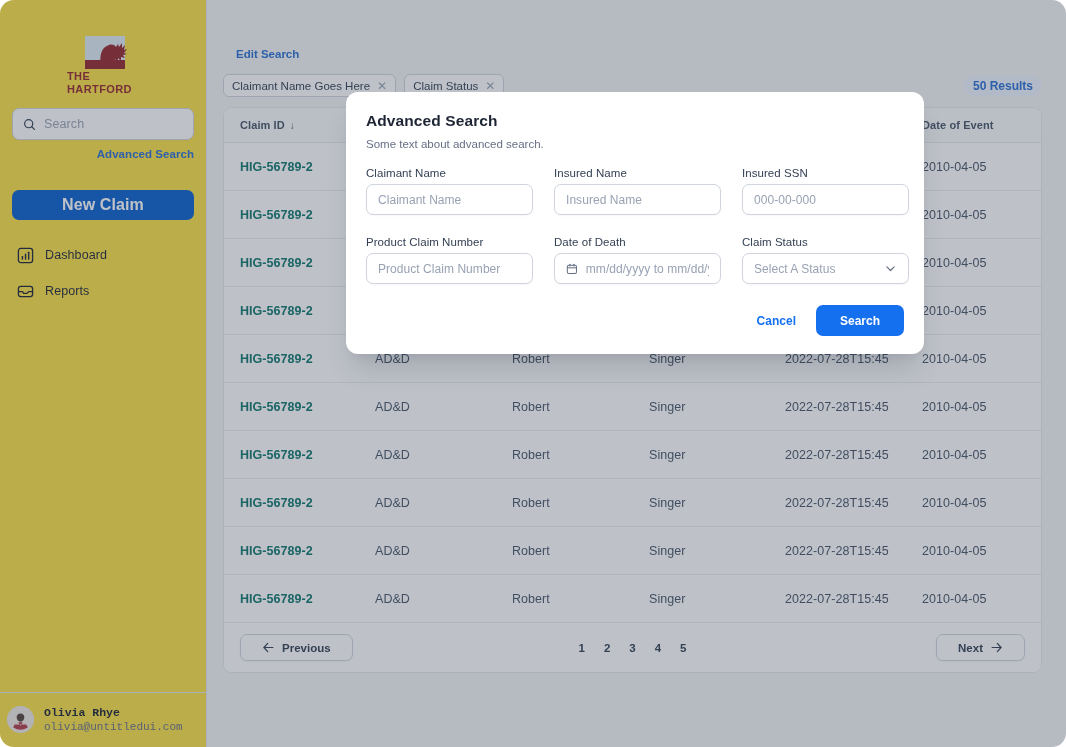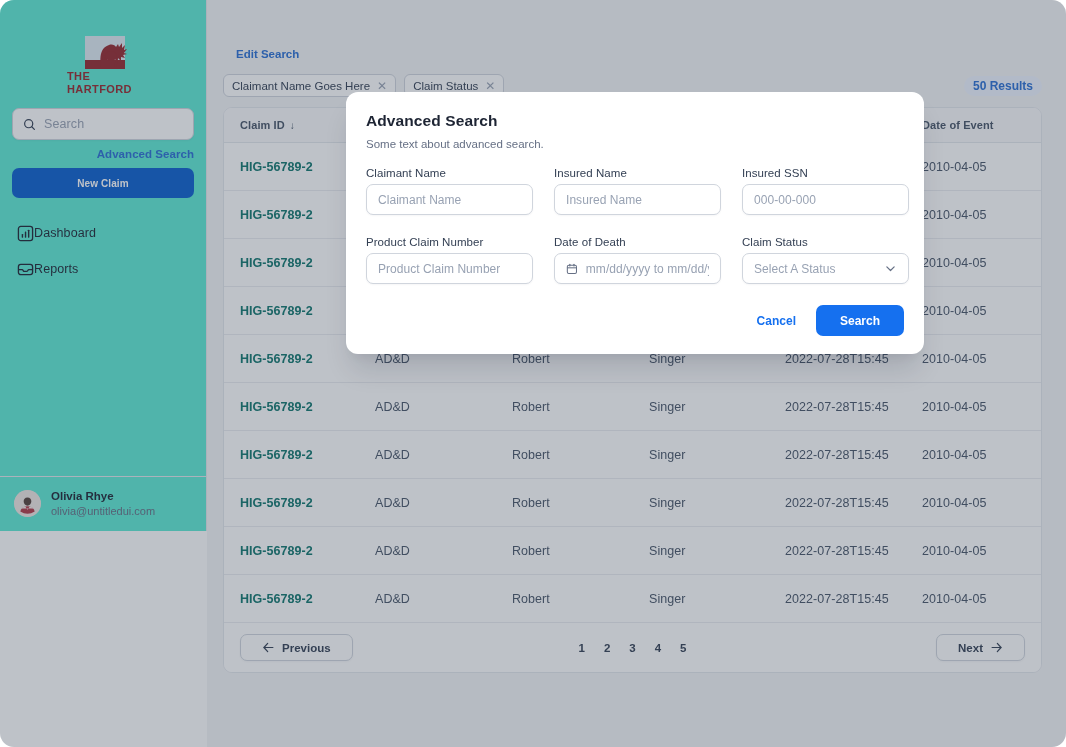--- a/index.html
+++ b/index.html
@@ -21,22 +21,22 @@
     background: #ffffff;
     border-radius: 14px;
     overflow: hidden;
   }
 
   
   #sidebar {
     position: absolute;
     left: 0; top: 0;
     width: 207px;
-    height: 531px;
-    background: #5eead4;
+    height: 747px;
+    background: #fde047;
     border-right: 1px solid #e4e7ec;
     display: flex;
     flex-direction: column;
   }
 
   .logo-wrap {
     padding: 22px 0 10px 0;
     display: flex;
     justify-content: center;
   }
@@ -72,61 +72,63 @@
     text-align: right;
     font-size: 11.5px;
     font-weight: 700;
     color: #2a6fd4;
     margin-top: 8px;
     cursor: pointer;
     letter-spacing: .05px;
   }
 
   .new-claim {
-    margin-top: 8px;
+    margin-top: 30px;
     height: 30px;
     width: 100%;
     background: #0a5fce;
     border: none;
     border-radius: 7px;
     color: #fff;
-    font-size: 10px;
+    font-size: 16px;
     font-weight: 700;
     font-family: "Liberation Sans", sans-serif;
     cursor: pointer;
     letter-spacing: .1px;
     text-align: center;
   }
 
   .nav { margin-top: 20px; padding: 0 12px; }
   .nav-item {
     display: flex;
     align-items: center;
+    gap: 11px;
     height: 30px;
     padding: 0 5px;
     border-radius: 6px;
     cursor: pointer;
     margin-bottom: 6px;
   }
   .nav-item .lbl {
     font-size: 12.5px;
     color: #1d2433;
     font-weight: 400;
     letter-spacing: .1px;
   }
   .nav-icon { width: 17px; height: 17px; display: block; flex: 0 0 17px; }
 
   .sidebar-spacer { flex: 1 1 auto; }
 
   .user-row {
     border-top: 1px solid #e4e7ec;
-    padding: 12px 14px;
+    padding: 12px 7px;
     display: flex;
     align-items: center;
     gap: 10px;
+    font-family: Liberation Mono, monospace;
   }
   .avatar {
     width: 27px; height: 27px;
     border-radius: 50%;
     overflow: hidden;
     flex: 0 0 27px;
     background: #e8e3e0;
     position: relative;
   }
   .user-name {

